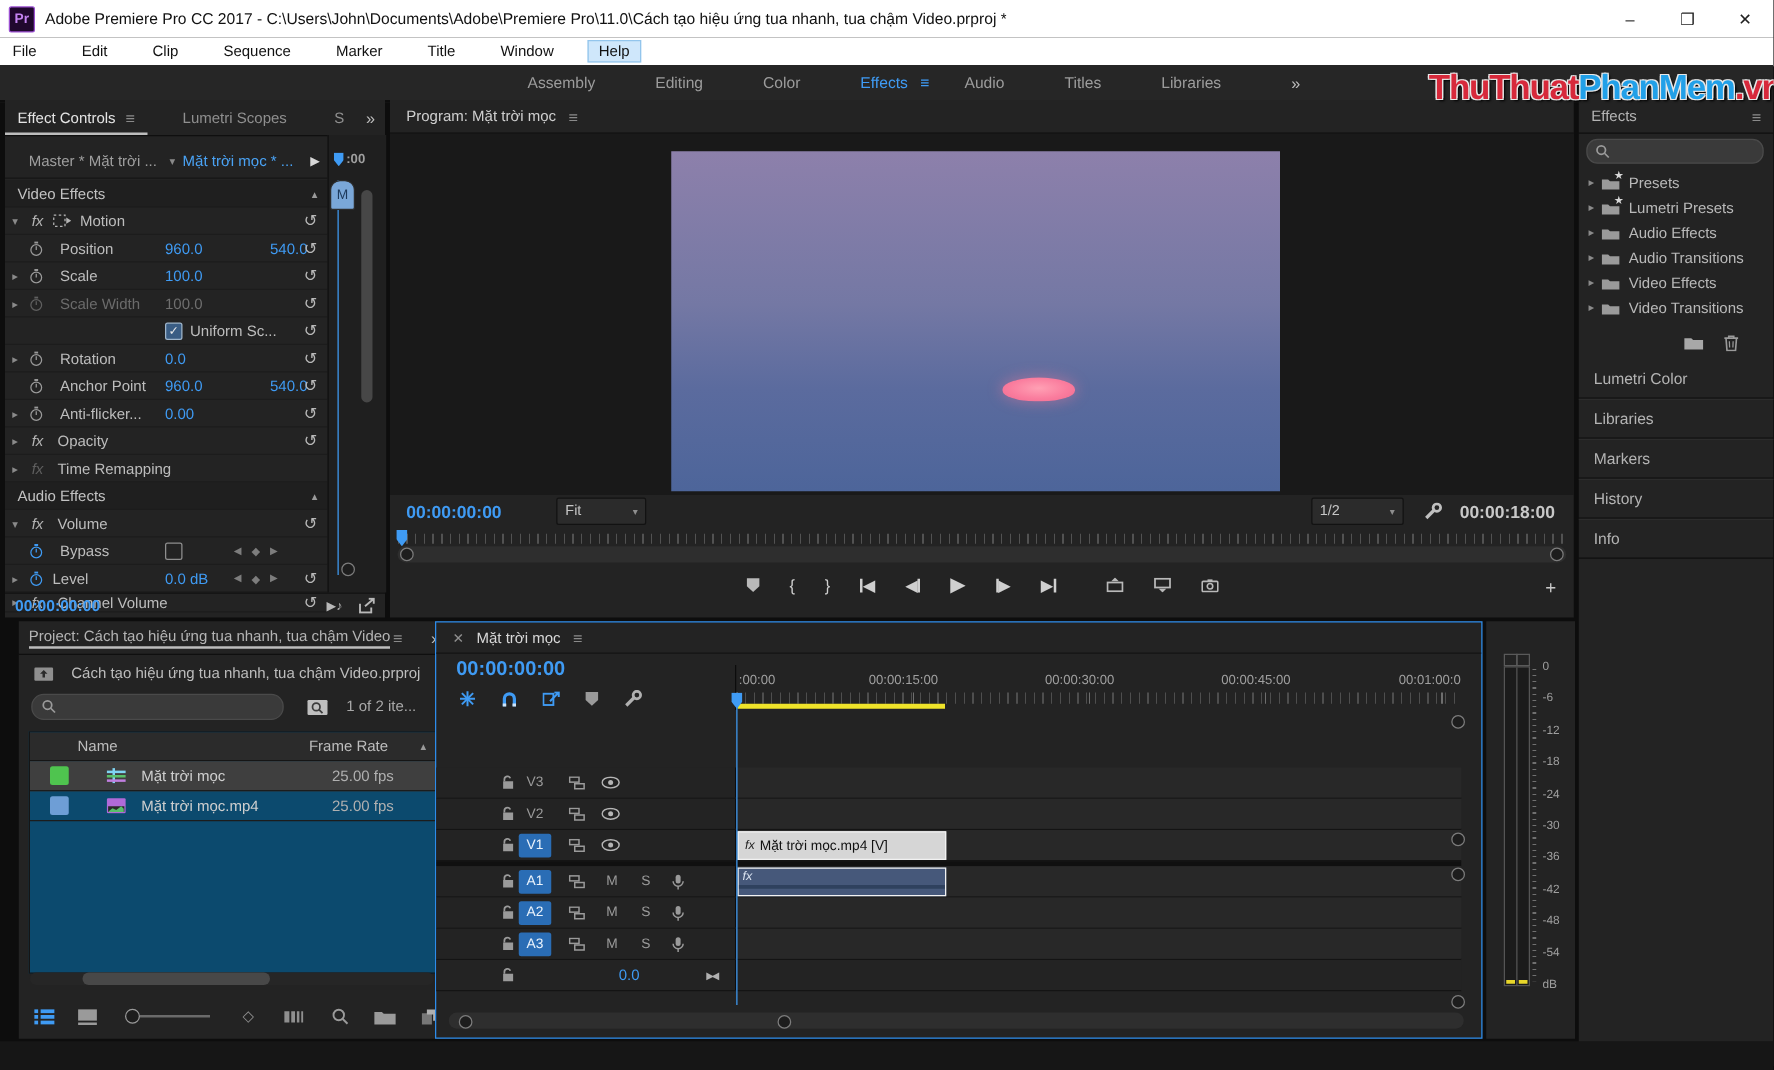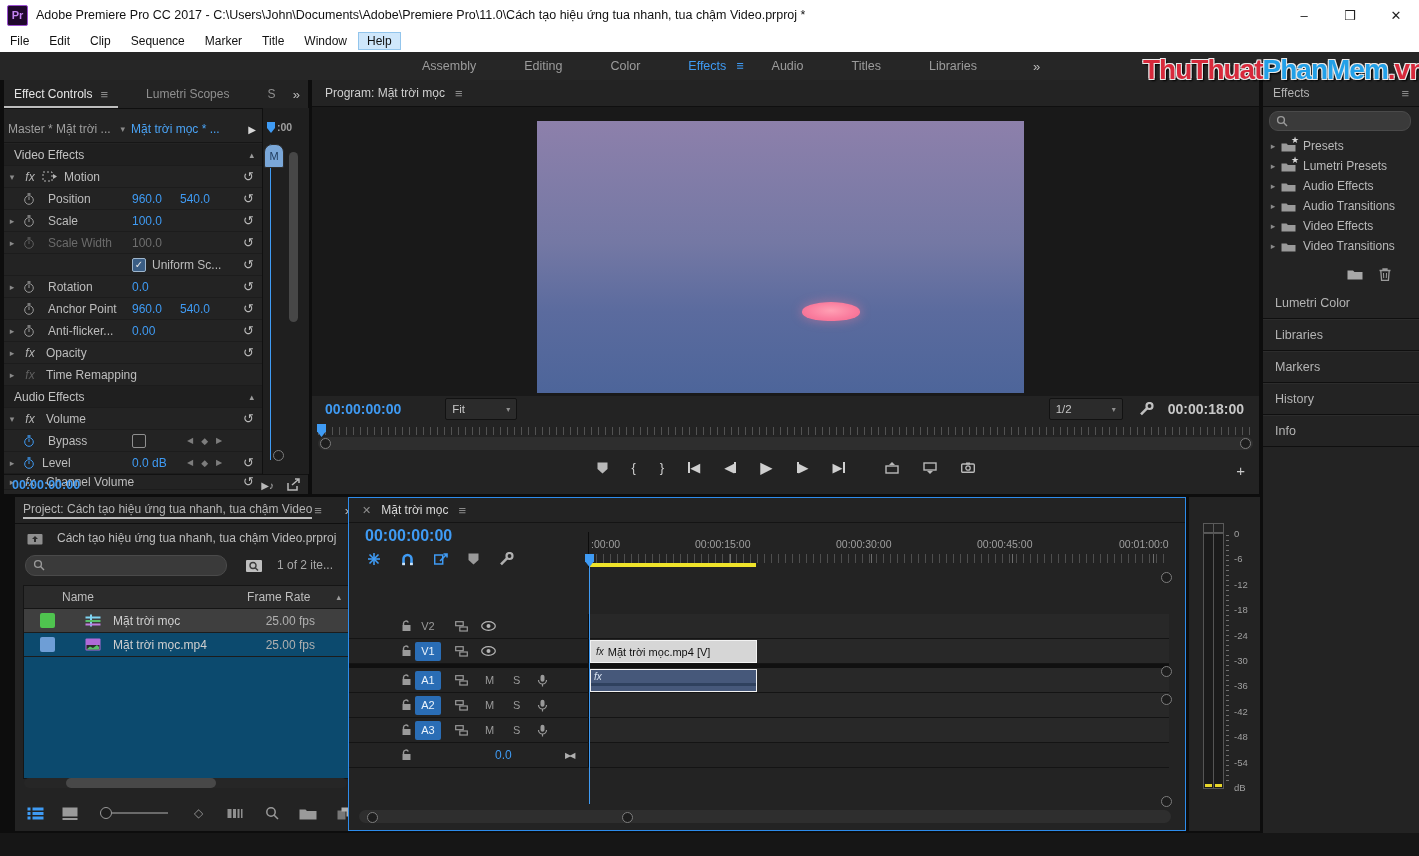--- a/index.html
+++ b/index.html
@@ -11,42 +11,42 @@
   .ham{color:#8a8a8a;font-size:13px;margin-left:10px;}
   .ovf{color:#bdbdbd;font-size:13px;}
   
   .titlebar{position:absolute;left:0;top:0;width:1419px;height:30px;background:#ffffff;display:flex;align-items:center;color:#111;}
   .prbadge{width:19px;height:19px;margin:0 8px 0 7px;background:#20082d;border:1px solid #9a4fd0;color:#c583f2;
            font-size:11px;font-weight:bold;display:flex;align-items:center;justify-content:center;border-radius:2px;}
   .wtitle{font-size:12.5px;white-space:nowrap;overflow:hidden;}
   .winbtns{margin-left:auto;display:flex;}
   .winbtn{width:46px;height:30px;display:flex;align-items:center;justify-content:center;color:#222;font-size:13px;}
   
-  .menubar{position:absolute;left:0;top:30px;width:1419px;height:22px;background:#ffffff;display:flex;align-items:center;color:#111;border-bottom:1px solid #d9d9d9;}
+  .menubar{position:absolute;left:0;top:30px;width:1419px;height:22px;background:#ffffff;display:flex;align-items:center;color:#111;border-bottom:1px solid #d9d9d9;gap:16px;}
   .mitem{padding:2px 9px;margin:0 1px;}
   .mitem.active{background:#cfe7fb;border:1px solid #93c5ec;padding:1px 8px;}
   
   .wsbar{position:absolute;left:0;top:52px;width:1419px;height:28px;background:#262626;display:flex;align-items:center;border-bottom:2px solid #0d0d0d;}
   .wstab{padding:0 24px;color:#9c9c9c;font-size:12.5px;}
   .wstab.active{color:#3f9bf4;}
   .logo{position:absolute;left:1143px;top:54px;width:276px;height:32px;font-size:28px;font-weight:bold;letter-spacing:-1px;
         text-shadow:-1px -1px 0 #e8e8e8,1px -1px 0 #e8e8e8,-1px 1px 0 #e8e8e8,1px 1px 0 #e8e8e8,2px 2px 2px #000;z-index:60;white-space:nowrap;}
   
   .ectabs{height:28px;display:flex;align-items:center;border-bottom:1px solid #0f0f0f;}
   .ectab{padding:0 10px;height:100%;display:flex;align-items:center;color:#8f8f8f;font-size:12px;}
   .ectab.active{color:#e4e4e4;box-shadow:inset 0 -2px 0 #bdbdbd;}
   .ecrow{display:flex;align-items:center;height:21px;border-bottom:1px solid #1c1c1c;position:relative;}
   .ecsec{background:#1f1f1f;color:#c2c2c2;padding-left:10px;}
   .chv{width:16px;text-align:center;color:#8a8a8a;font-size:9px;flex:0 0 16px;}
   .sw{flex:0 0 18px;display:flex;justify-content:center;}
   .fxi{flex:0 0 20px;font-style:italic;color:#b5b5b5;font-size:12px;text-align:center;}
   .fxi.dim{color:#5f5f5f;}
   .eclab{color:#bdbdbd;font-size:12px;}
   .eclab.dim{color:#6b6b6b;}
-  .vals{position:absolute;left:128px;display:flex;}
+  .vals{position:absolute;left:128px;display:flex;gap:36px;}
   .val{color:#3f9bf4;width:48px;font-size:12px;}
   .val.dim{color:#6f6f6f;}
   .rst{position:absolute;right:8px;color:#b8b8b8;font-size:13px;}
   .navk{position:absolute;left:183px;display:flex;align-items:center;gap:8px;color:#7d7d7d;font-size:8px;}
   .cbx{width:12px;height:12px;border:1px solid #8f8f8f;border-radius:2px;display:flex;align-items:center;justify-content:center;font-size:10px;color:#e8e8e8;}
   .cbx.on{background:#3a5d84;border-color:#9fb6cc;}
   .stopw{width:12px;height:12px;}
   
   .pselect{background:#2b2b2b;border:1px solid #121212;border-radius:2px;height:20px;display:flex;align-items:center;justify-content:space-between;padding:0 6px;color:#c6c6c6;font-size:11.5px;}
   .tctext{color:#3f9bf4;font-size:14px;font-weight:bold;}
@@ -117,21 +117,21 @@
       <span class="ectab active">
           <span>Effect Controls</span>
           <span class="ham" style="margin-left:8px;">≡</span>
         </span>
       <span class="ectab" style="margin-left:18px;">Lumetri Scopes</span>
       <span class="ectab" style="margin-left:26px;padding:0 2px;">S</span>
       <span class="ovf" style="margin-left:auto;margin-right:8px;">»</span>
     </div>
 
     <div class="abs" style="left:0;top:36px;width:258px;height:26px;display:flex;align-items:center;border-bottom:1px solid #161616;">
-      <span style="color:#9f9f9f;margin-left:4px;white-space:nowrap;text-align:right;">Master * Mặt trời ...</span>
+      <span style="color:#9f9f9f;margin-left:19px;white-space:nowrap;text-align:right;">Master * Mặt trời ...</span>
       <span style="color:#8a8a8a;font-size:9px;margin-left:10px;">▾</span>
       <span style="color:#4aa3f5;margin-left:6px;white-space:nowrap;">Mặt trời mọc * ...</span>
       <span style="color:#d8d8d8;font-size:10px;margin-left:auto;margin-right:6px;">▶</span>
     </div>
 
     <div class="abs" style="left:0;top:64px;width:258px;">
       <div class="ecrow ecsec">
         <span>Video Effects</span>
         <span class="rst" style="font-size:9px;color:#9a9a9a;">▴</span>
       </div>
@@ -685,20 +685,44 @@
       <span class="abs" style="left:388px;top:6px;color:#9f9f9f;font-size:10.5px;">00:00:45:00</span>
       <span class="abs" style="left:530px;top:6px;color:#9f9f9f;font-size:10.5px;">00:01:00:0</span>
       <div class="abs" style="left:0;top:22px;width:580px;height:9px;background:repeating-linear-gradient(90deg,#6e6e6e 0 1px,transparent 1px 141px),repeating-linear-gradient(90deg,#4e4e4e 0 1px,transparent 1px 7px);"></div>
       <div class="abs" style="left:1px;top:31px;width:166px;height:4px;background:#efe32a;"></div>
     </div>
 
     <span class="abs" style="left:236px;top:56px;width:9px;height:13px;background:#3f9bf4;clip-path:polygon(0 0,100% 0,100% 55%,50% 100%,0 55%);z-index:20;"></span>
     <span class="abs" style="left:240px;top:66px;width:1px;height:240px;background:#3f9bf4;z-index:20;"></span>
 
     <div class="abs" style="left:0;top:116px;width:820px;">
+      <div class="trackrow">
+        <div class="thead">
+          <span class="abs" style="left:52px;">
+              <svg width="11" height="12">
+                <path d="M2.5 5 V3.5 a2.5 2.5 0 0 1 4.8 -0.9" fill="none" stroke="#9a9a9a" stroke-width="1.4"></path>
+                <rect x="1.5" y="5" width="8" height="6" fill="#9a9a9a"></rect>
+              </svg>
+            </span>
+          <span class="tname">V3</span>
+          <span class="abs" style="left:106px;">
+              <svg width="13" height="11">
+                <rect x="0.7" y="0.7" width="7.5" height="4" fill="none" stroke="#9a9a9a" stroke-width="1.2"></rect>
+                <rect x="4.8" y="6" width="7.5" height="4" fill="none" stroke="#9a9a9a" stroke-width="1.2"></rect>
+              </svg>
+            </span>
+          <span class="abs" style="left:132px;">
+              <svg width="15" height="10">
+                <ellipse cx="7.5" cy="5" rx="6.8" ry="4.3" fill="none" stroke="#b5b5b5" stroke-width="1.2"></ellipse>
+                <circle cx="7.5" cy="5" r="2" fill="#b5b5b5"></circle>
+              </svg>
+            </span>
+        </div>
+        <div class="tlane"></div>
+      </div>
       <div class="trackrow">
         <div class="thead">
           <span class="abs" style="left:52px;">
               <svg width="11" height="12">
                 <path d="M2.5 5 V3.5 a2.5 2.5 0 0 1 4.8 -0.9" fill="none" stroke="#9a9a9a" stroke-width="1.4"></path>
                 <rect x="1.5" y="5" width="8" height="6" fill="#9a9a9a"></rect>
               </svg>
             </span>
           <span class="tname">V2</span>
           <span class="abs" style="left:106px;">

